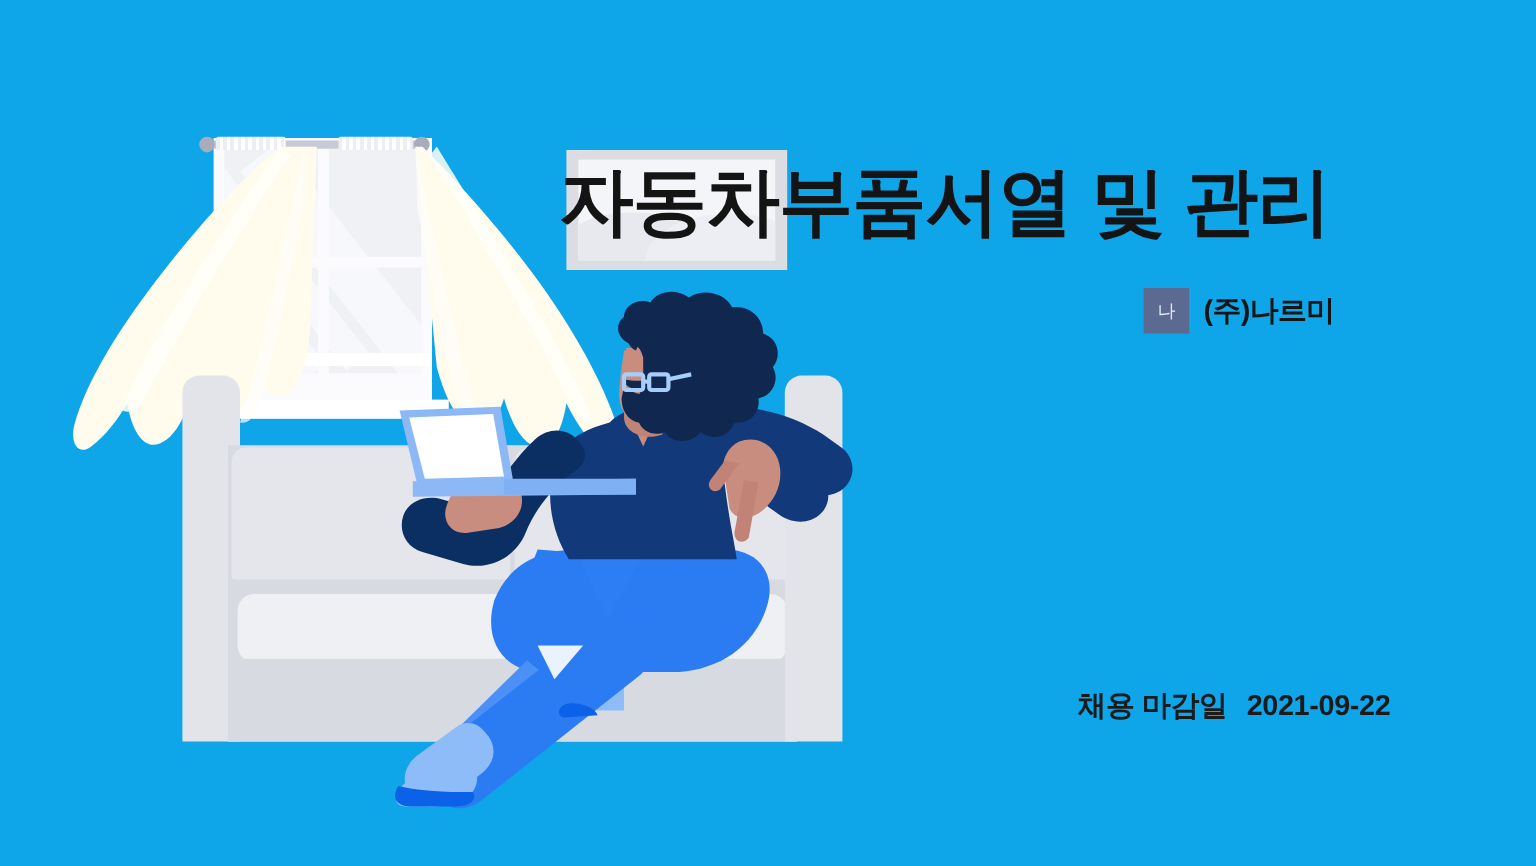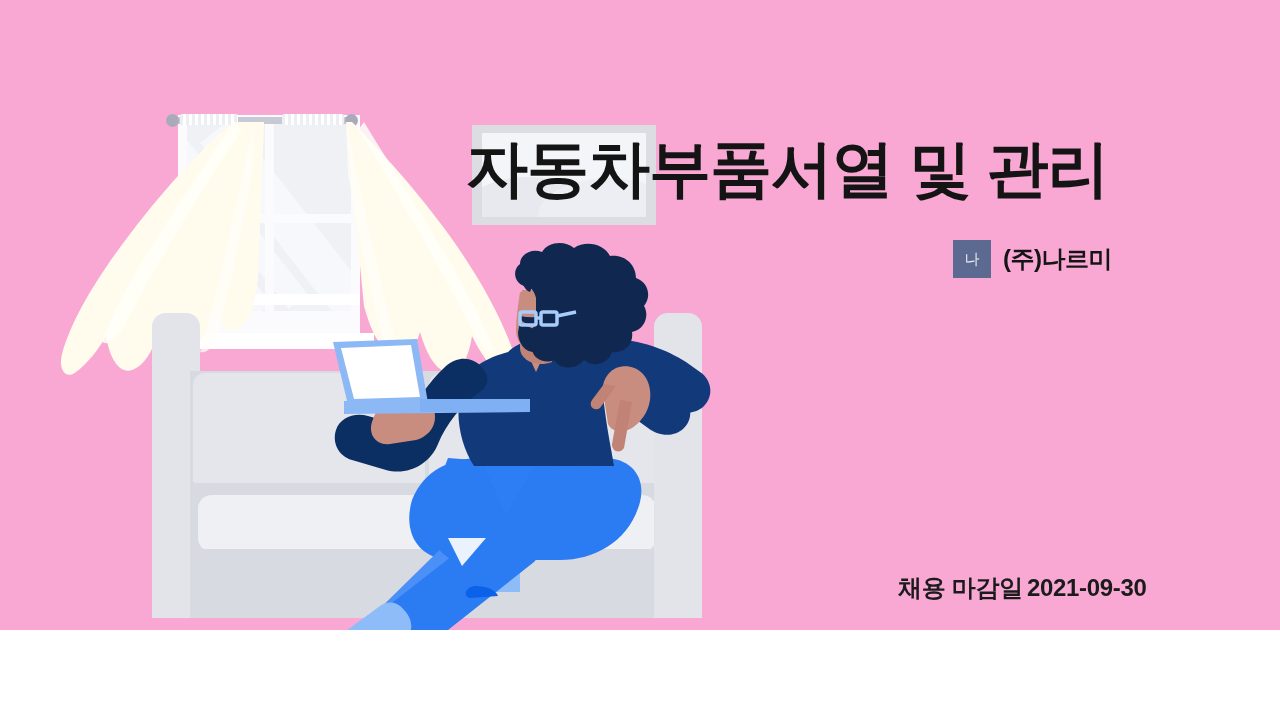--- a/index.html
+++ b/index.html
@@ -9,23 +9,23 @@
   }
   body {
     font-family: "Liberation Sans", "DejaVu Sans", sans-serif;
     background: #ffffff;
   }
 
   
   .poster {
     position: relative;
     width: 1280px;
-    height: 630px;
+    height: 722px;
     overflow: hidden;
-    background: #f9a8d4;
+    background: #0ea5e9;
   }
 
   
   .illustration {
     position: absolute;
     left: 0;
     top: 0;
     width: 760px;
     height: 722px;
     overflow: hidden;
@@ -273,21 +273,21 @@
   .deadline {
     position: absolute;
     left: 898px;
     top: 572px;
     font-size: 24px;
     font-weight: bold;
     color: #1b1b1b;
     letter-spacing: -0.3px;
     white-space: nowrap;
   }
-  .deadline .dl-label { margin-right: 4px; }
+  .deadline .dl-label { margin-right: 16px; }
 </style>
 </head>
 <body>
 
 <div class="poster">
 
   <div class="illustration">
 
     <div class="wall-frame">
       <div class="wall-frame-mat">
@@ -498,16 +498,16 @@
   </div>
 
   <div class="headline">자동차부품서열 및 관리</div>
 
   <div class="company-row">
     <div class="company-logo">나</div>
     <div class="company-name">(주)나르미</div>
   </div>
 
   <div class="deadline">
-    <span class="dl-label">채용 마감일</span><span class="dl-date">2021-09-30</span>
+    <span class="dl-label">채용 마감일</span><span class="dl-date">2021-09-22</span>
   </div>
 
 </div>
 
 </body></html>

